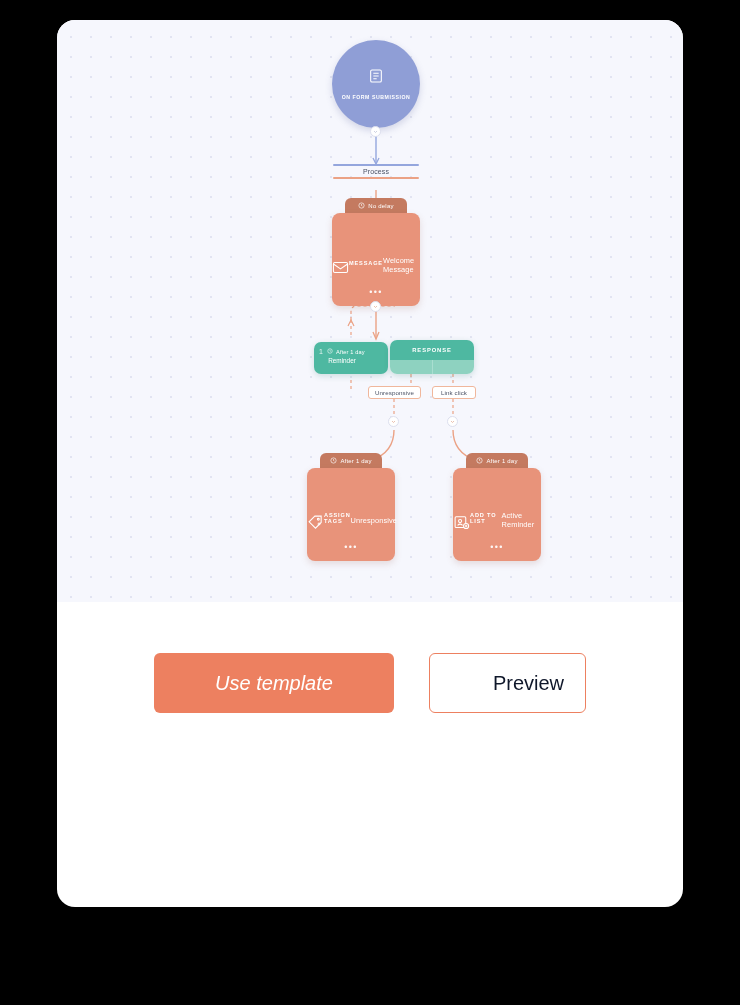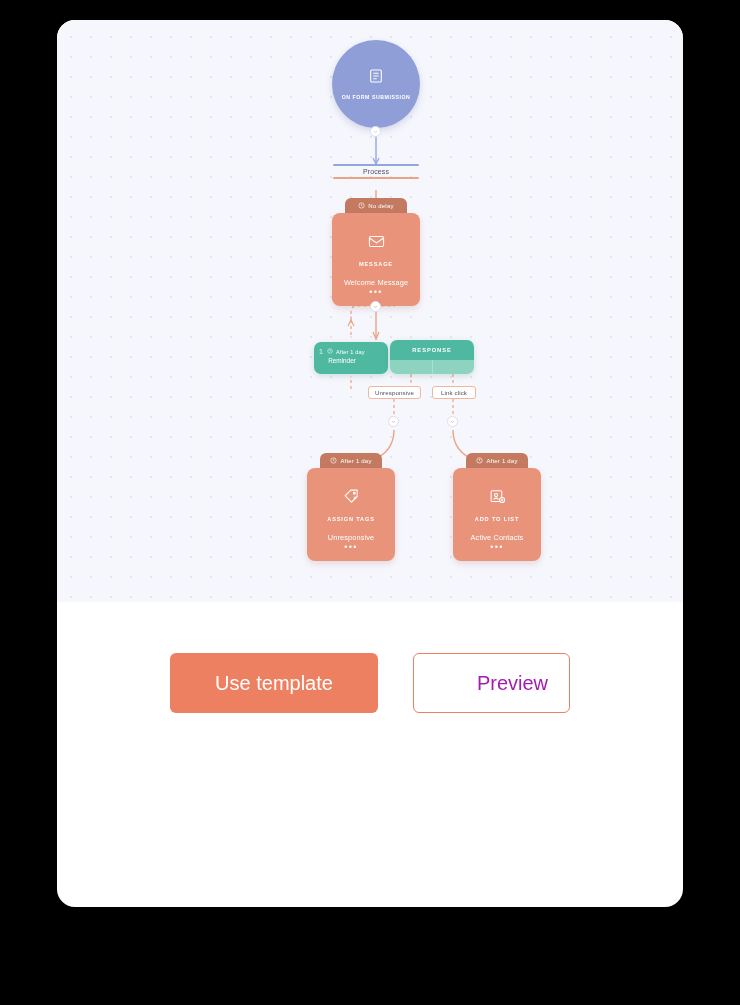--- a/index.html
+++ b/index.html
@@ -140,21 +140,21 @@
     box-sizing: border-box;
   }
 
   
   .action-card {
     position: absolute;
     background: #e8937a;
     border-radius: 8px;
     box-shadow: 0 3px 7px rgba(150,90,70,0.18);
     display: flex;
-    flex-direction: column;
+    flex-direction: row;
     align-items: center;
     color: #ffffff;
     box-sizing: border-box;
   }
   .action-icon { margin-top: 20px; }
   .action-type {
     font-size: 5.6px;
     letter-spacing: 0.85px;
     font-weight: bold;
     margin-top: 7px;
@@ -288,31 +288,32 @@
   .btn {
     box-sizing: border-box;
     border-radius: 6px;
     font-size: 20px;
     display: flex;
     align-items: center;
     justify-content: center;
     cursor: pointer;
   }
   .btn-primary {
-    width: 208px;
+    width: 240px;
     height: 60px;
     background: #ed8060;
     color: #ffffff;
     border: none;
+    font-style: italic;
   }
   .btn-secondary {
     width: 157px;
     height: 60px;
     background: #ffffff;
-    color: #a21caf;
+    color: #0f172a;
     border: 1.5px solid #ed8060;
     padding-left: 48px;
   }
 </style>
 </head>
 <body>
 
 <div class="card">
 
 
@@ -471,21 +472,21 @@
         <span class="action-icon">
           <svg width="17" height="17" viewBox="0 0 24 24" fill="none" stroke="#ffffff" stroke-width="1.5">
             <rect x="3" y="4" width="15" height="15" rx="1.5"></rect>
             <circle cx="10" cy="10" r="2.2"></circle>
             <path d="M6.5,16 Q10,12.5 13.5,16"></path>
             <circle cx="18.5" cy="17" r="3.6" fill="#e8937a"></circle>
             <path d="M16.8,17 L20.2,17 M18.5,15.3 L18.5,18.7"></path>
           </svg>
         </span>
         <span class="action-type">ADD TO LIST</span>
-        <span class="action-name">Active Contacts</span>
+        <span class="action-name">Active Reminder</span>
         <span class="dots">•••</span>
       </div>
 
     </div>
   </div>
 
   <div class="card-footer">
     <button class="btn btn-primary">Use template</button>
     <button class="btn btn-secondary">Preview</button>
   </div>

